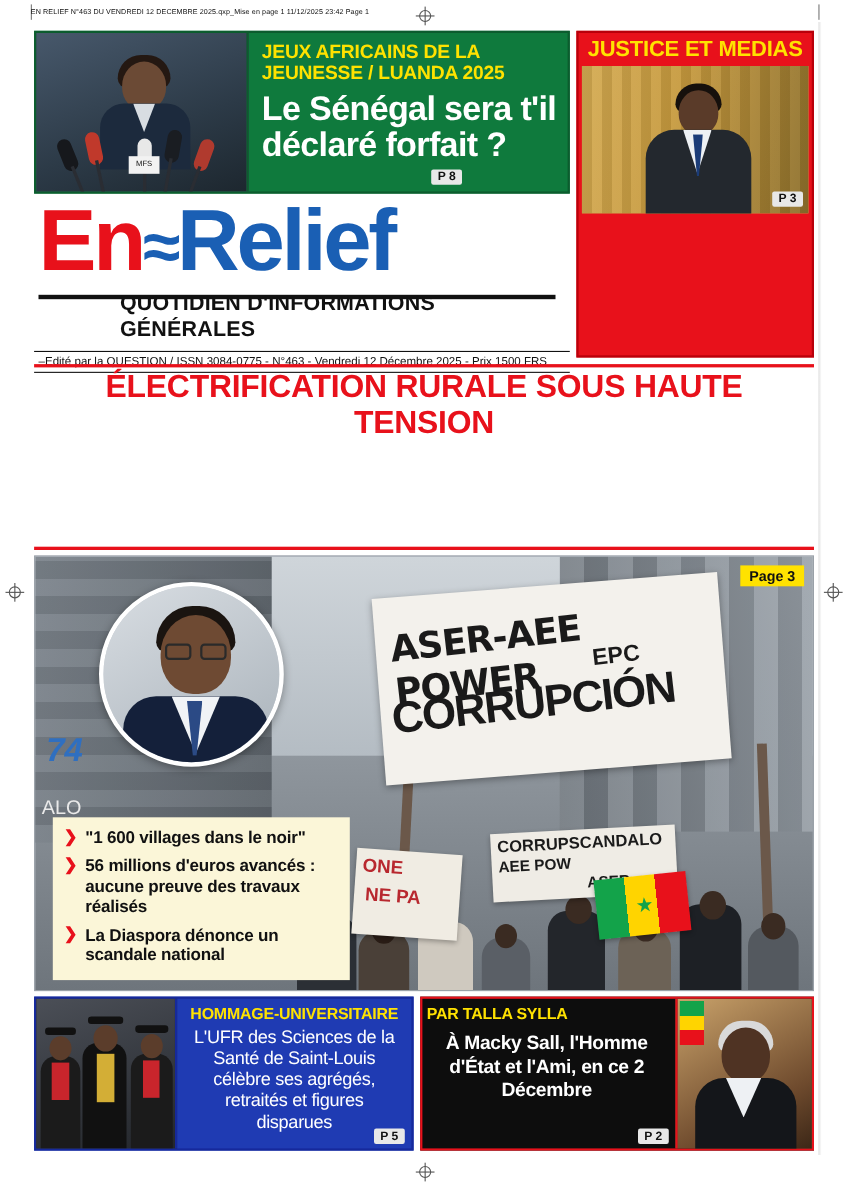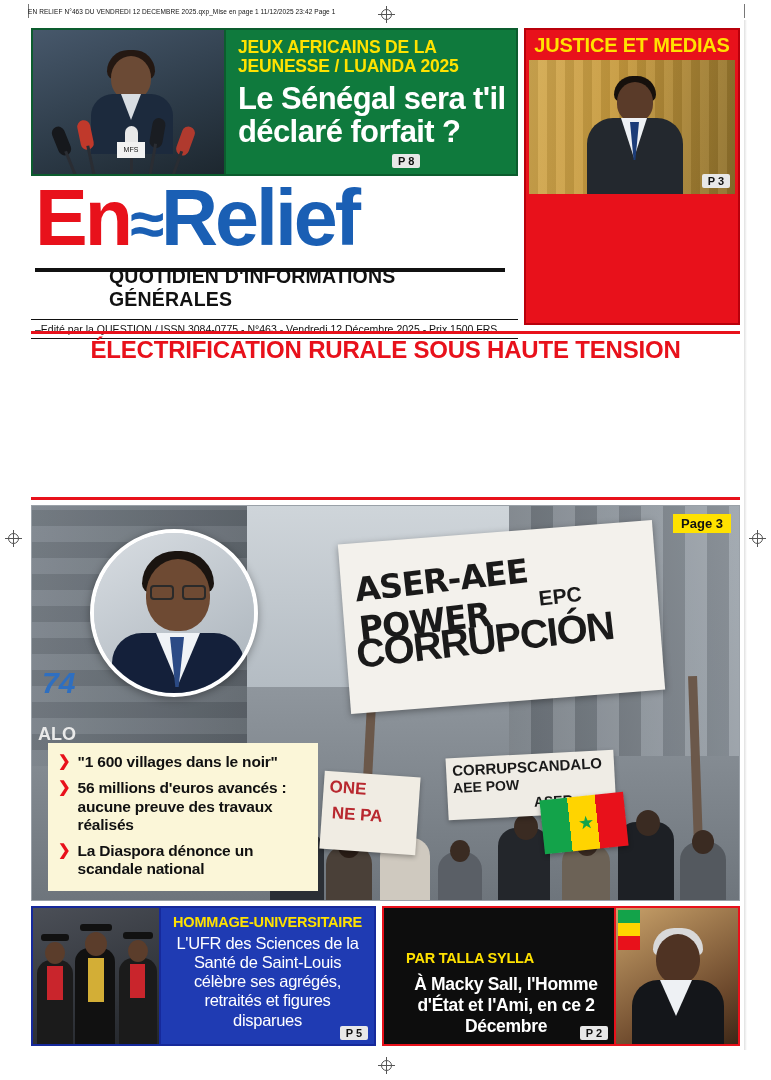--- a/index.html
+++ b/index.html
@@ -207,21 +207,21 @@
 
   
   .rule-red-top {
     position: absolute; left: 31px; top: 331px; width: 709px; height: 3px; background: #e8111b;
   }
   .overline {
     position: absolute;
     left: 31px; top: 336px; width: 709px;
     text-align: center;
     color: #e8111b;
-    font-size: 24px;
+    font-size: 29px;
     font-weight: bold;
     letter-spacing: -.2px;
   }
   .headline {
     position: absolute;
     left: 24px; top: 367px; width: 723px;
     text-align: center;
     color: #111;
     font-size: 57px;
     font-weight: bold;
@@ -247,21 +247,21 @@
     background: linear-gradient(180deg,#8f969d 0%, #6e757c 100%); }
   .mp-bldg-l { position:absolute; left:0; top:0; width:215px; height:260px;
     background: linear-gradient(100deg,#7d858d,#5d646b); }
   .mp-bldg-l2 { position:absolute; left:0; top:0; width:215px; height:260px;
     background: repeating-linear-gradient(0deg, rgba(255,255,255,.05) 0 16px, rgba(0,0,0,.08) 16px 32px); }
   .mp-bldg-r { position:absolute; right:0; top:0; width:230px; height:250px;
     background: linear-gradient(260deg,#9aa2aa,#6f767d); }
   .mp-windows { position:absolute; right:0; top:0; width:230px; height:250px;
     background: repeating-linear-gradient(90deg, rgba(255,255,255,.10) 0 22px, rgba(0,0,0,.10) 22px 44px); }
   .mp-74 { position:absolute; left: 10px; top: 160px; color:#2f6fc0; font-size: 30px; font-weight: bold; font-style: italic; }
-  .mp-alo { position:absolute; left: 6px; top: 218px; color:#e9e9e9; font-size: 18px; font-weight: bold; }
+  .mp-alo { position:absolute; left: 6px; top: 218px; color:#e9e9e9; font-size: 18px; font-weight: normal; }
 
   
   .banner {
     position:absolute; left: 312px; top: 26px;
     width: 315px; height: 170px;
     background: #f3f1ec;
     transform: rotate(-4.5deg);
     box-shadow: 0 2px 7px rgba(0,0,0,.35);
   }
   .banner .l1 {
@@ -409,24 +409,23 @@
   .bottom-right {
     position: absolute;
     left: 382px; top: 906px;
     width: 358px; height: 140px;
     background: #0d0d0d;
     border: 2px solid #e8111b;
     display: flex;
   }
   .br-txt {
     flex: 1;
-    padding: 6px 8px 0 22px;
+    padding: 6px 8px 0 4px;
     color: #ffffff;
     position: relative;
-    margin-top: 36px;
   }
   .br-hdr {
     color: #ffe200;
     font-size: 14.5px;
     font-weight: bold;
     letter-spacing: -.2px;
   }
   .br-body {
     margin-top: 8px;
     font-size: 17.5px;

